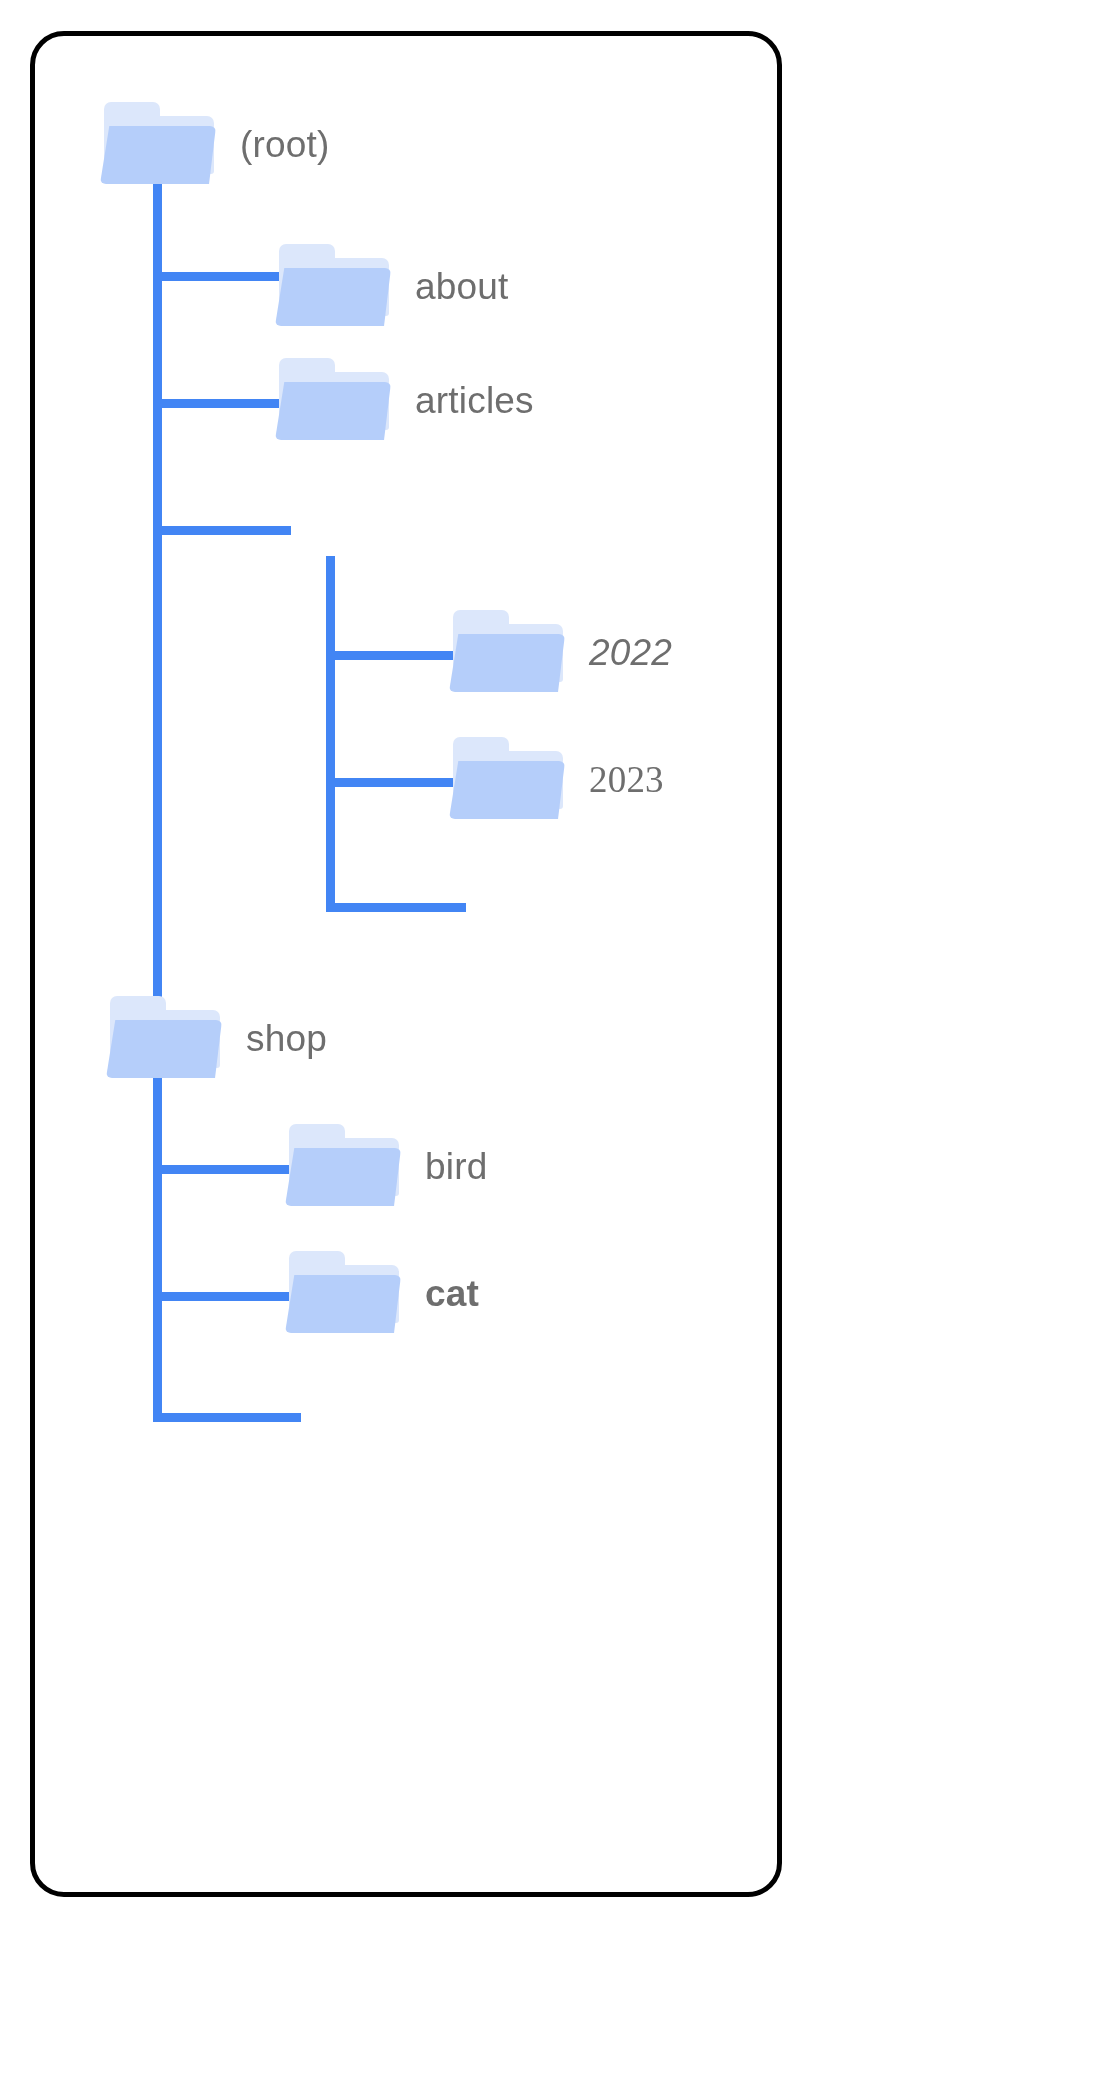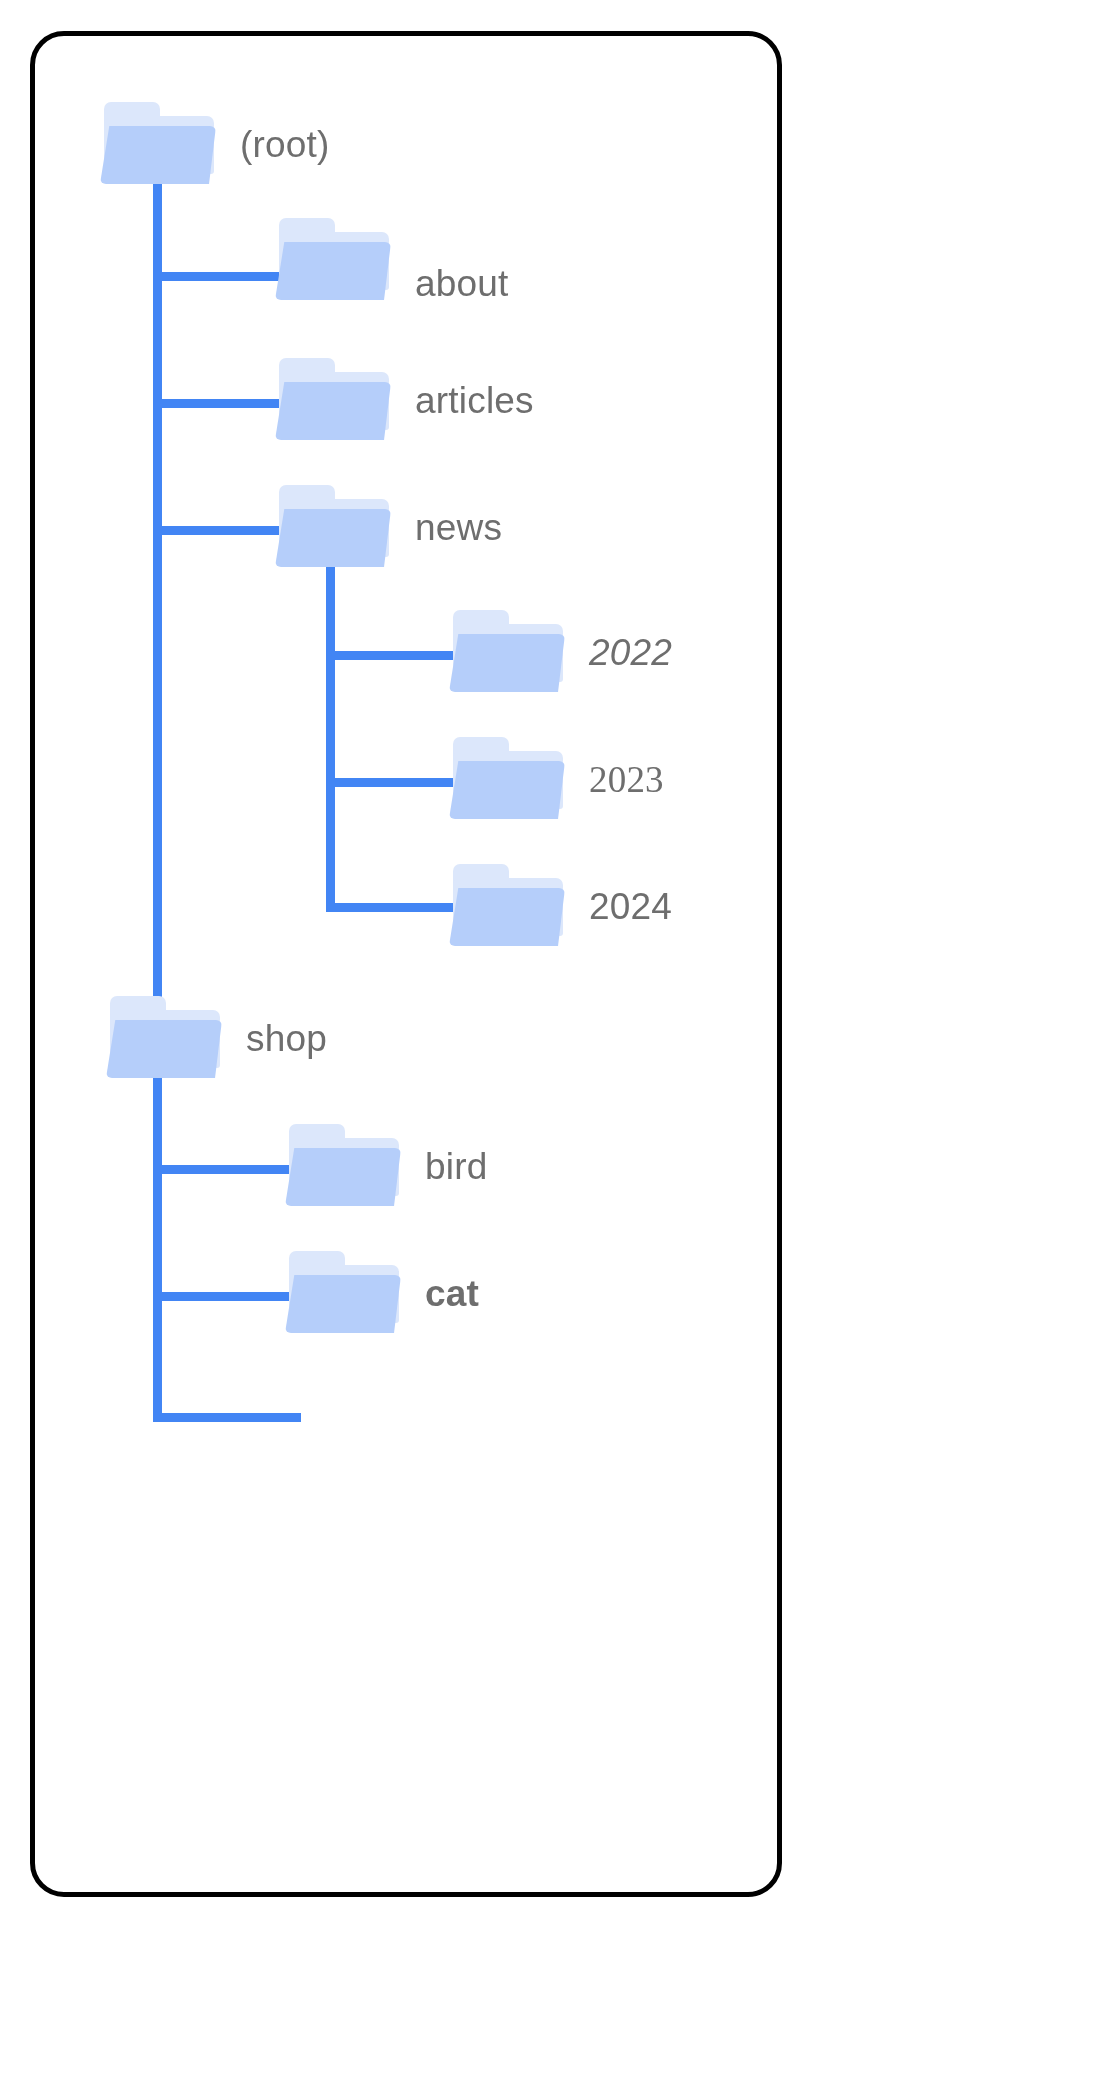--- a/index.html
+++ b/index.html
@@ -94,49 +94,40 @@
   <div class="node" style="left:100px;top:102px;">
     <div class="folder" style="width:122px;height:84px;">
       <div class="backtab" style="left:4px;top:0px;width:56px;height:22px;"></div>
       <div class="back" style="left:4px;top:14px;width:110px;height:58px;"></div>
       <div class="front" style="left:0px;top:24px;width:116px;height:58px;
            clip-path:polygon(8% 0%, 100% 0%, 94% 100%, 0% 100%);"></div>
     </div>
     <span class="label" style="font-size:37px;margin-left:18px;text-align:center;">(root)</span>
   </div>
 
-  <div class="node" style="left:275px;top:218px;align-items:flex-end;">
+  <div class="node" style="left:275px;top:244px;">
     <div class="folder" style="width:122px;height:84px;">
       <div class="backtab" style="left:4px;top:0px;width:56px;height:22px;"></div>
       <div class="back" style="left:4px;top:14px;width:110px;height:58px;"></div>
       <div class="front" style="left:0px;top:24px;width:116px;height:58px;
            clip-path:polygon(8% 0%, 100% 0%, 94% 100%, 0% 100%);"></div>
     </div>
     <span class="label" style="font-size:37px;margin-left:18px;">about</span>
   </div>
 
   <div class="node" style="left:275px;top:358px;">
     <div class="folder" style="width:122px;height:84px;">
       <div class="backtab" style="left:4px;top:0px;width:56px;height:22px;"></div>
       <div class="back" style="left:4px;top:14px;width:110px;height:58px;"></div>
       <div class="front" style="left:0px;top:24px;width:116px;height:58px;
            clip-path:polygon(8% 0%, 100% 0%, 94% 100%, 0% 100%);"></div>
     </div>
     <span class="label" style="font-size:37px;margin-left:18px;">articles</span>
   </div>
 
-  <div class="node" style="left:275px;top:485px;">
-    <div class="folder" style="width:122px;height:84px;">
-      <div class="backtab" style="left:4px;top:0px;width:56px;height:22px;"></div>
-      <div class="back" style="left:4px;top:14px;width:110px;height:58px;"></div>
-      <div class="front" style="left:0px;top:24px;width:116px;height:58px;
-           clip-path:polygon(8% 0%, 100% 0%, 94% 100%, 0% 100%);"></div>
-    </div>
-    <span class="label" style="font-size:37px;margin-left:18px;">news</span>
-  </div>
 
   <div class="node" style="left:449px;top:610px;font-style:italic;">
     <div class="folder" style="width:122px;height:84px;">
       <div class="backtab" style="left:4px;top:0px;width:56px;height:22px;"></div>
       <div class="back" style="left:4px;top:14px;width:110px;height:58px;"></div>
       <div class="front" style="left:0px;top:24px;width:116px;height:58px;
            clip-path:polygon(8% 0%, 100% 0%, 94% 100%, 0% 100%);"></div>
     </div>
     <span class="label" style="font-size:37px;margin-left:18px;">2022</span>
   </div>
@@ -144,29 +135,20 @@
   <div class="node" style="left:449px;top:737px;font-family:Liberation Serif, serif;">
     <div class="folder" style="width:122px;height:84px;">
       <div class="backtab" style="left:4px;top:0px;width:56px;height:22px;"></div>
       <div class="back" style="left:4px;top:14px;width:110px;height:58px;"></div>
       <div class="front" style="left:0px;top:24px;width:116px;height:58px;
            clip-path:polygon(8% 0%, 100% 0%, 94% 100%, 0% 100%);"></div>
     </div>
     <span class="label" style="font-size:37px;margin-left:18px;">2023</span>
   </div>
 
-  <div class="node" style="left:449px;top:864px;">
-    <div class="folder" style="width:122px;height:84px;">
-      <div class="backtab" style="left:4px;top:0px;width:56px;height:22px;"></div>
-      <div class="back" style="left:4px;top:14px;width:110px;height:58px;"></div>
-      <div class="front" style="left:0px;top:24px;width:116px;height:58px;
-           clip-path:polygon(8% 0%, 100% 0%, 94% 100%, 0% 100%);"></div>
-    </div>
-    <span class="label" style="font-size:37px;margin-left:18px;">2024</span>
-  </div>
 
   <div class="node" style="left:106px;top:996px;">
     <div class="folder" style="width:122px;height:84px;">
       <div class="backtab" style="left:4px;top:0px;width:56px;height:22px;"></div>
       <div class="back" style="left:4px;top:14px;width:110px;height:58px;"></div>
       <div class="front" style="left:0px;top:24px;width:116px;height:58px;
            clip-path:polygon(8% 0%, 100% 0%, 94% 100%, 0% 100%);"></div>
     </div>
     <span class="label" style="font-size:37px;margin-left:18px;">shop</span>
   </div>

